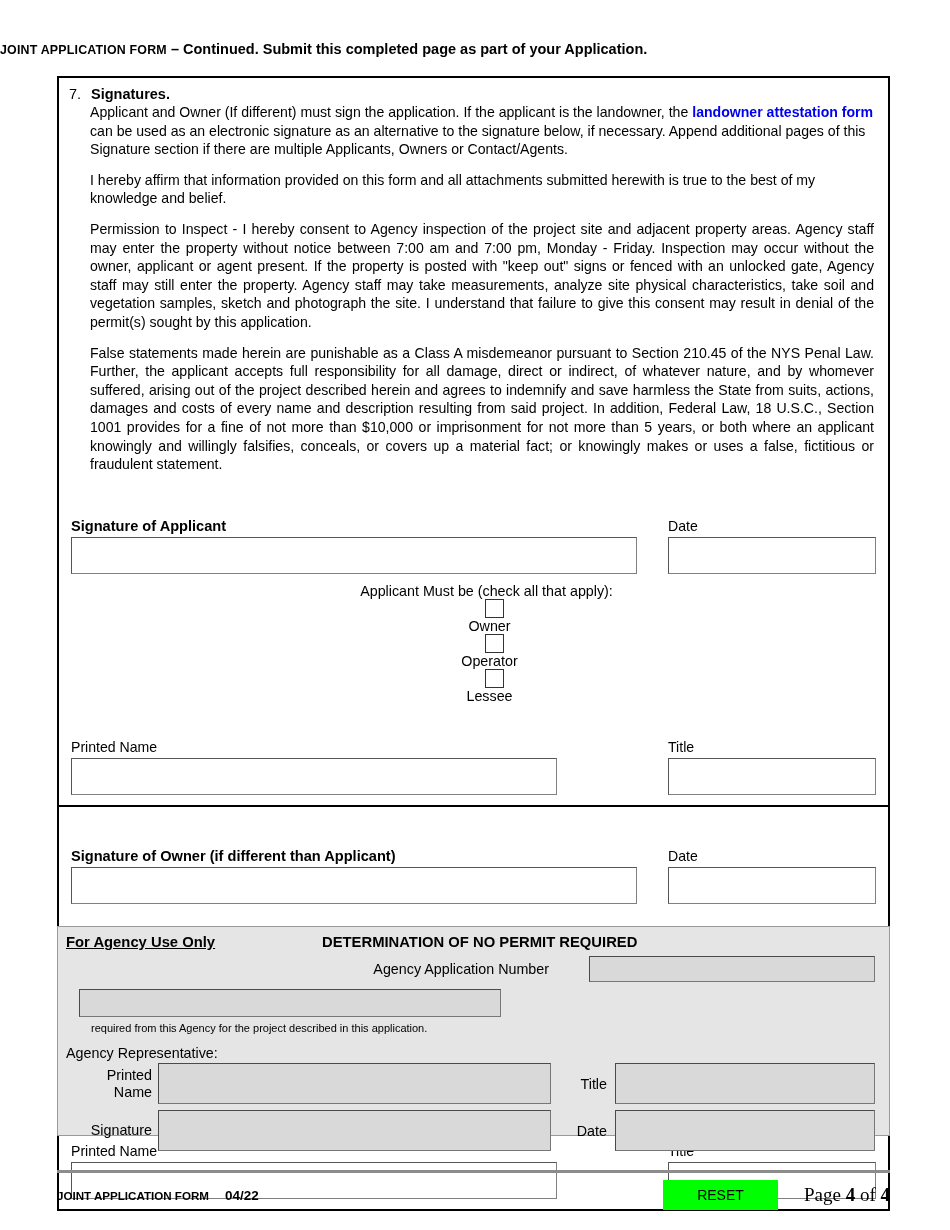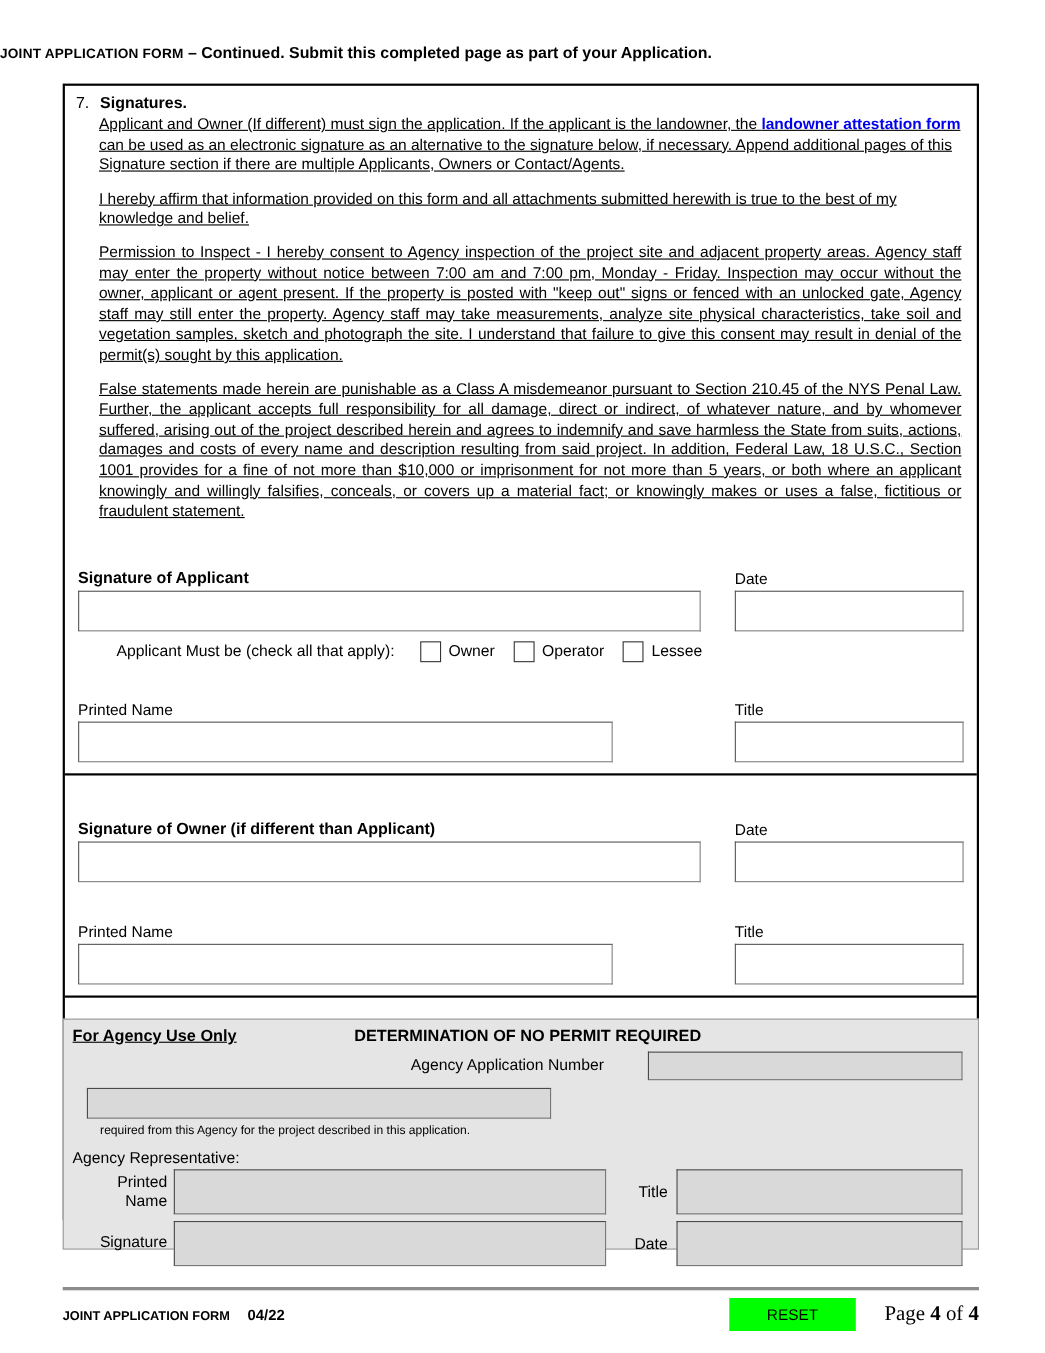--- a/index.html
+++ b/index.html
@@ -63,21 +63,20 @@
     font-weight: bold;
   }
 
   .body-pad { padding: 0 14px 0 31px; }
 
   p.para {
     font-size: 14.1px;
     line-height: 18.6px;
     margin: 0 0 12px 0;
     text-align: justify;
-    text-decoration: underline;
   }
   p.para.first { margin-top: 1px; text-align: left; }
   p.para.noj { text-align: left; }
   a.inline-link {
     color: #0000ee;
     font-weight: bold;
     text-decoration: none;
   }
 
   
@@ -106,20 +105,21 @@
     height: 37px;
     box-sizing: border-box;
   }
   .field-box.short { width: 486px; }
 
   .checkrow {
     display: flex;
     align-items: center;
     font-size: 14.3px;
     padding: 9px 0 2px 35px;
+    flex-direction: column;
   }
   .checkrow .lbl { margin-right: 9px; }
   .checkbox {
     width: 19px;
     height: 19px;
     border: 1.6px solid #333;
     background: #fff;
     box-sizing: border-box;
     margin: 0 7px 0 14px;
   }

